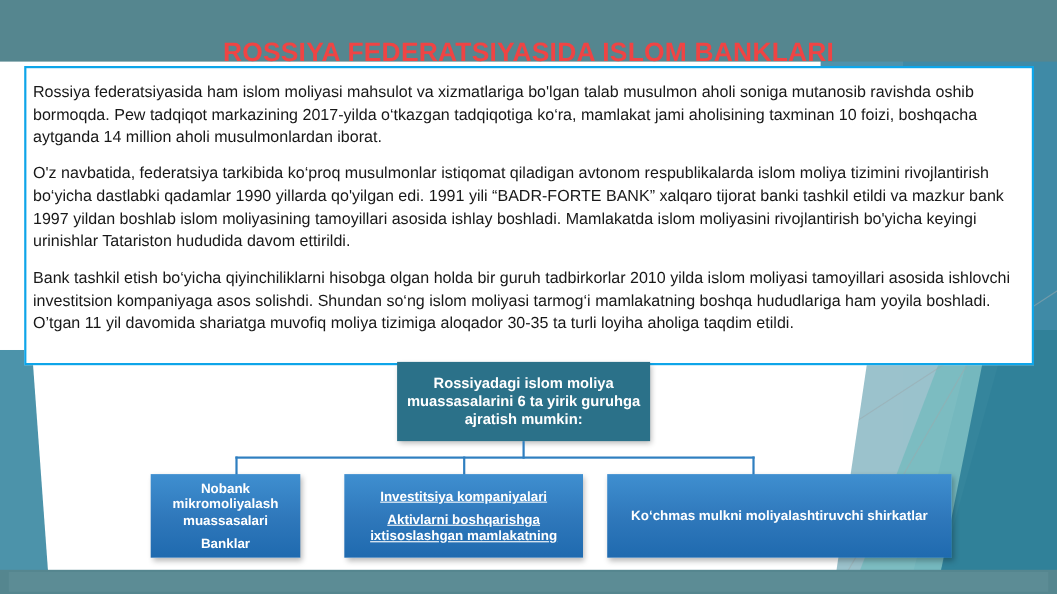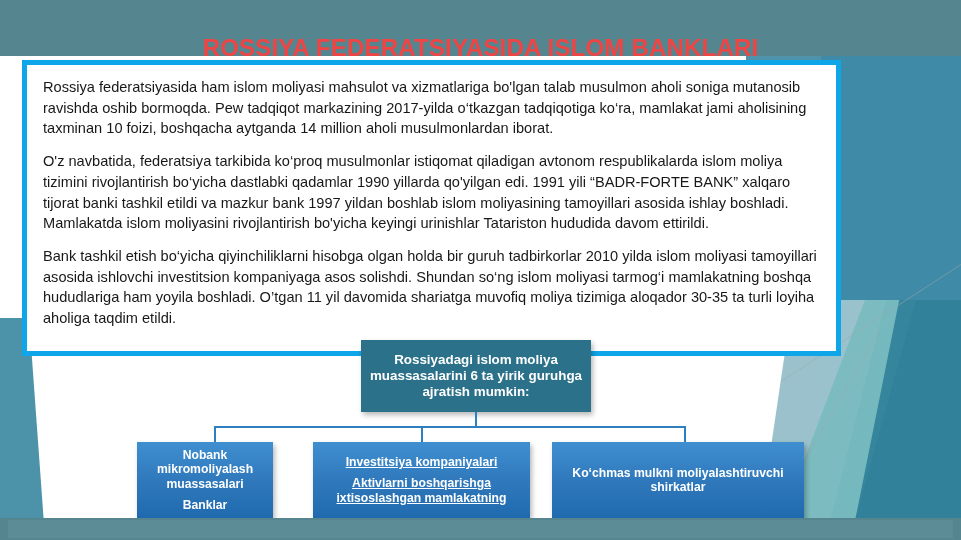--- a/index.html
+++ b/index.html
@@ -117,40 +117,40 @@
     font-weight: bold;
     letter-spacing: .2px;
     text-align: center;
     margin-top: 20px;
   }
 
   
   .content-box {
     position: absolute;
     left: 22px; top: 60px;
-    width: 819px;
+    width: 918px;
     min-height: 272px;
     background: #ffffff;
-    border: 5px solid #0ea5e9;
+    border: 2px solid #0ea5e9;
     box-sizing: border-box;
-    padding: 12px 14px 10px 16px;
+    padding: 12px 14px 10px 6px;
   }
   .content-box p {
     margin: 0 0 12px 0;
     font-size: 14.6px;
     line-height: 1.42;
     color: #181818;
     text-align: left;
   }
   .content-box p:last-child { margin-bottom: 12px; }
 
   
   .chart-area {
     position: absolute;
-    left: 0; top: 336px;
+    left: 0; top: 325px;
     width: 961px; height: 190px;
   }
   .node {
     position: absolute;
     box-sizing: border-box;
     color: #ffffff;
     font-weight: bold;
     text-align: center;
     box-shadow: 2px 3px 5px rgba(0,0,0,.28);
   }
@@ -171,21 +171,21 @@
     display: flex;
     flex-direction: column;
     align-items: center;
     justify-content: center;
     font-size: 12.2px;
     line-height: 1.18;
     padding: 6px 8px;
   }
   .node-c1 { left: 137px; top: 106px; width: 136px; height: 76px; }
   .node-c2 { left: 313px; top: 106px; width: 217px; height: 76px; text-decoration: underline; }
-  .node-c3 { left: 552px; top: 106px; width: 252px; height: 76px; }
+  .node-c3 { left: 552px; top: 106px; width: 313px; height: 76px; }
   .node-line { display: block; }
   .node-line + .node-line { margin-top: 7px; }
 
   .conn {
     position: absolute;
     background: #2f7fc0;
   }
   .conn-stem   { left: 475px; top: 76px;  width: 2px;  height: 16px; }
   .conn-bus    { left: 214px; top: 90px;  width: 472px; height: 2px; }
   .conn-d1     { left: 214px; top: 90px;  width: 2px;  height: 17px; }

